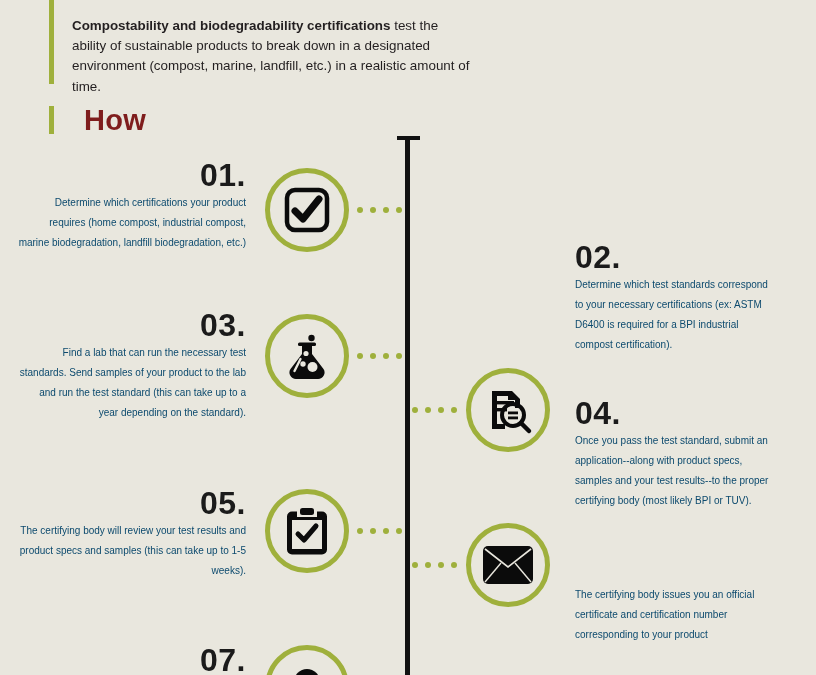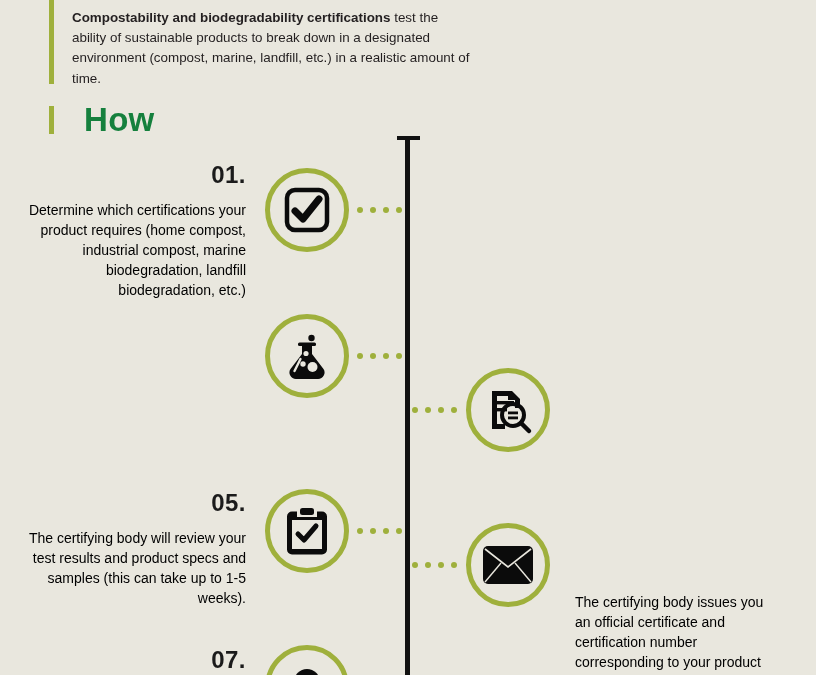--- a/index.html
+++ b/index.html
@@ -35,44 +35,44 @@
     background: #9fb03c;
     flex: 0 0 5px;
     margin-top: 0px;
     height: 84px;
   }
   .intro-text {
     padding-left: 18px;
     font-size: 13.4px;
     line-height: 20.2px;
     color: #231f20;
-    padding-top: 8px;
+    padding-top: 16px;
   }
   .intro-text b { font-weight: bold; }
 
   
   .how-row {
     display: flex;
     align-items: center;
     margin-top: 8px;
     padding-left: 49px;
     height: 40px;
   }
   .how-bar {
     width: 5px;
     height: 28px;
     background: #9fb03c;
     flex: 0 0 5px;
   }
   .how-title {
     margin-left: 30px;
-    font-size: 33px;
+    font-size: 29px;
     font-weight: bold;
     letter-spacing: 0.3px;
-    color: #15803d;
+    color: #7f1d1d;
   }
 
   
   .timeline {
     position: absolute;
     left: 0;
     top: 130px;
     width: 816px;
     height: 545px;
   }
@@ -128,31 +128,31 @@
     position: absolute;
     width: 228px;
     text-align: right;
   }
   .txt-right {
     position: absolute;
     width: 200px;
     text-align: left;
   }
   .num {
-    font-size: 24px;
+    font-size: 32px;
     font-weight: bold;
     color: #1b1b1b;
     line-height: 30px;
     letter-spacing: 0.5px;
   }
   .body {
-    font-size: 14px;
+    font-size: 10px;
     line-height: 20px;
-    color: #000000;
-    margin-top: 10px;
+    color: #0c4a6e;
+    margin-top: 3px;
   }
 </style>
 </head>
 <body>
 
 <div class="intro">
   <div class="intro-col left">
     <div class="accent-bar"></div>
     <div class="intro-text">
       <b>Compostability and biodegradability certifications</b><span> test the ability of sustainable products to break down in a designated environment (compost, marine, landfill, etc.) in a realistic amount of time.</span>
@@ -201,21 +201,29 @@
         <path d="M38 38 L46 46" stroke="#0b0b0b" stroke-width="4.5" stroke-linecap="round"></path>
       </svg>
     </span>
   </div>
   <div class="dots" style="left:412px; top:277px;">
     <i></i>
       <i></i>
       <i></i>
       <i></i>
   </div>
-
+  <div class="txt-right" style="left:575px; top:112px;">
+    <div class="num">02.</div>
+    <div class="body">Determine which test standards correspond to your necessary certifications (ex: ASTM D6400 is required for a BPI industrial compost certification).</div>
+  </div>
+
+  <div class="txt-left" style="left:18px; top:180px;">
+    <div class="num">03.</div>
+    <div class="body">Find a lab that can run the necessary test standards. Send samples of your product to the lab and run the test standard (this can take up to a year depending on the standard).</div>
+  </div>
   <div class="badge" style="left:265px; top:184px;">
     <span>
       <svg width="50" height="50" viewBox="0 0 50 50">
         <circle cx="29.5" cy="7" r="3.2" fill="#0b0b0b"></circle>
         <rect x="16" y="11.5" width="18" height="3.6" rx="1.5" fill="#0b0b0b"></rect>
         <path d="M20 15 v8 L8.5 38 a6.5 6.5 0 0 0 5.4 10 h22.2 a6.5 6.5 0 0 0 5.4 -10 L30 23 v-8 Z" fill="#0b0b0b"></path>
         <circle cx="24" cy="22.5" r="2.6" fill="#e9e7de"></circle>
         <circle cx="30.5" cy="36" r="5" fill="#e9e7de"></circle>
         <circle cx="21" cy="33" r="2.7" fill="#e9e7de"></circle>
         <path d="M18.5 28 L12.5 40" stroke="#e9e7de" stroke-width="2.4" stroke-linecap="round"></path>
@@ -238,20 +246,24 @@
         <path d="M49 37 L33 18" fill="none" stroke="#e9e7de" stroke-width="1.4"></path>
       </svg>
     </span>
   </div>
   <div class="dots" style="left:412px; top:432px;">
     <i></i>
       <i></i>
       <i></i>
       <i></i>
   </div>
+  <div class="txt-right" style="left:575px; top:268px;">
+    <div class="num">04.</div>
+    <div class="body">Once you pass the test standard, submit an application--along with product specs, samples and your test results--to the proper certifying body (most likely BPI or TUV).</div>
+  </div>
 
   <div class="txt-left" style="left:18px; top:358px;">
     <div class="num">05.</div>
     <div class="body">The certifying body will review your test results and product specs and samples (this can take up to 1-5 weeks).</div>
   </div>
   <div class="badge" style="left:265px; top:359px;">
     <span>
       <svg width="42" height="48" viewBox="0 0 42 48">
         <rect x="14" y="1" width="14" height="7" rx="2.5" fill="#0b0b0b"></rect>
         <path d="M11 4.5 H6 a5 5 0 0 0 -5 5 v33 a5 5 0 0 0 5 5 h30 a5 5 0 0 0 5 -5 v-33 a5 5 0 0 0 -5 -5 h-5 v5.5 H11 Z" fill="#0b0b0b"></path>

